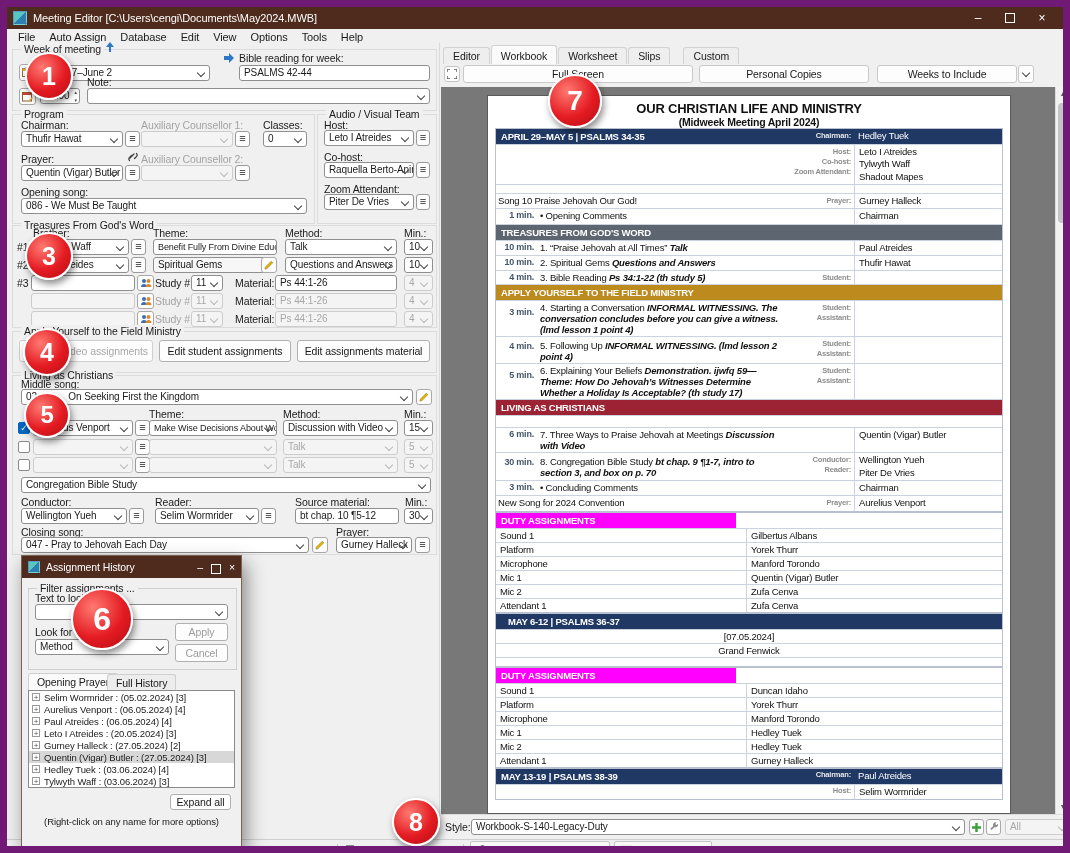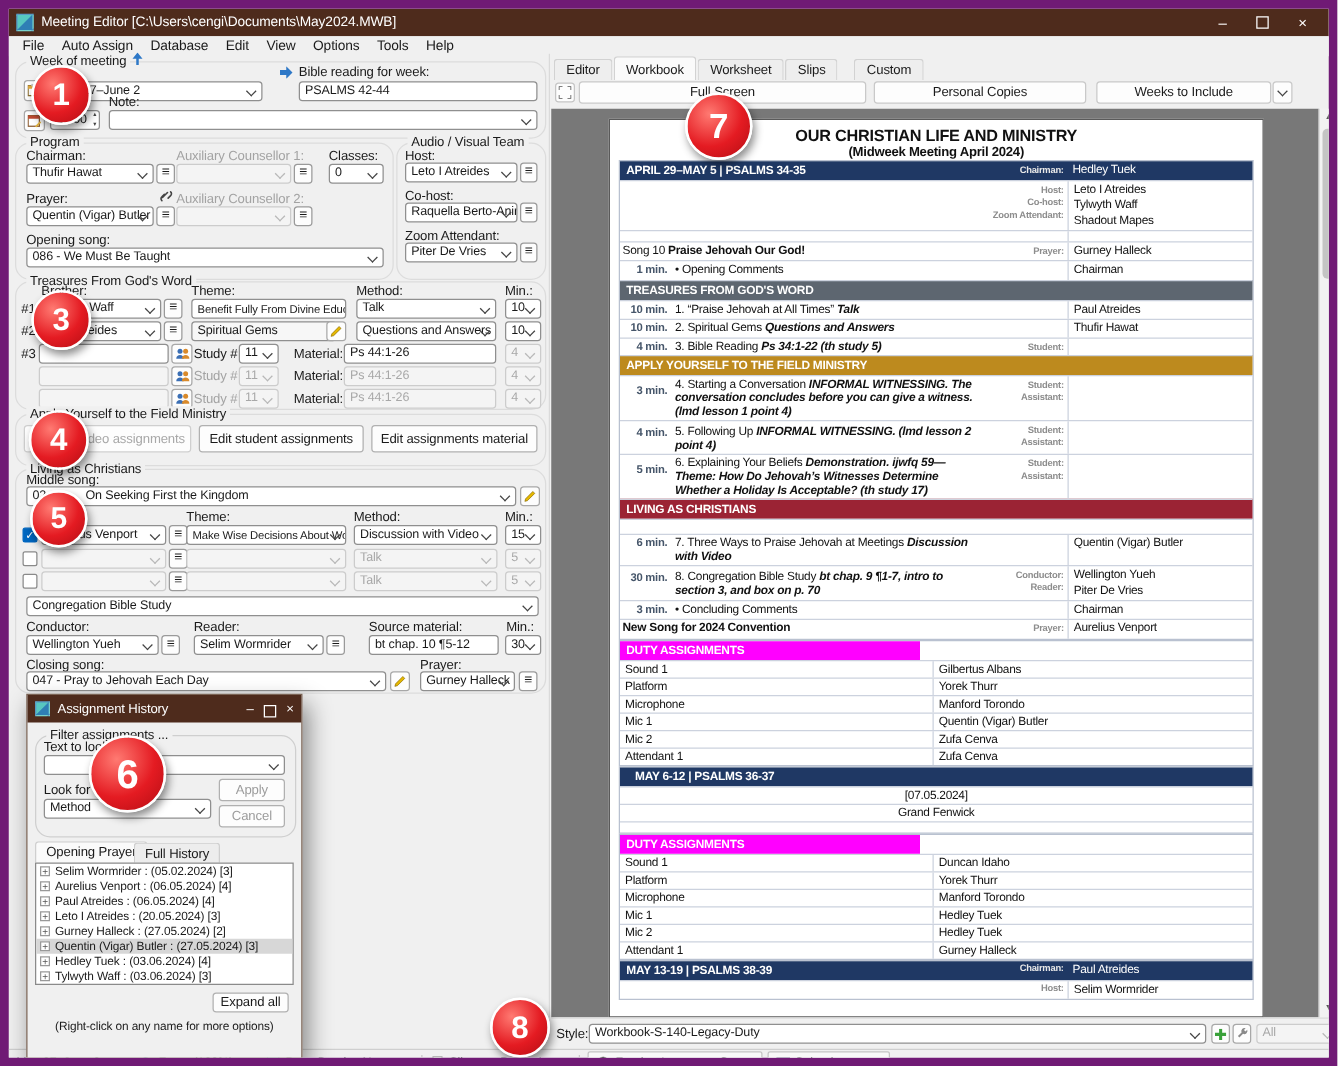--- a/index.html
+++ b/index.html
@@ -27,21 +27,21 @@
   .cbd{background:#f4f4f4;border-color:#cccccc;color:#a8a8a8}
   .cbd:after{border-color:#b8b8b8}
   .inpd{background:#f4f4f4;border-color:#cccccc;color:#a8a8a8}
   .hb{position:absolute;width:15px;height:16px;background:#fdfdfd;border:1px solid #9a9a9a;border-radius:3px;
       box-sizing:border-box;text-align:center;line-height:13px;font-size:11px}
   .ib{position:absolute;width:17px;height:17px;background:#fdfdfd;border:1px solid #a8a8a8;border-radius:3px;
       box-sizing:border-box;display:flex;align-items:center;justify-content:center}
   .btn{position:absolute;background:#fdfdfd;border:1px solid #b0b0b0;border-radius:3px;box-sizing:border-box;
        font-size:10.5px;display:flex;align-items:center;justify-content:center;white-space:nowrap;overflow:hidden}
   .btnd{color:#a8a8a8;border-color:#cfcfcf}
-  .gb{position:absolute;border:1px solid #dcdcdc;border-radius:12px}
+  .gb{position:absolute;border:1px solid #dcdcdc;border-radius:0}
   .gl{position:absolute;top:-7px;left:8px;background:#f0f0f0;padding:0 3px;font-size:10.5px;white-space:nowrap}
   .ckb{position:absolute;width:12px;height:12px;border:1px solid #8a8a8a;border-radius:2px;background:#fff;box-sizing:border-box}
   .ckon{background:#0067c0;border-color:#0067c0;color:#fff;font-size:9px;text-align:center;line-height:11px}
   .sp{position:absolute;height:16px;background:#fff;border:1px solid #8f8f8f;border-radius:3px;box-sizing:border-box;
       font-size:10px;line-height:14px;padding:0 14px 0 4px}
   .sp .ud{position:absolute;right:2px;top:0;font-size:5px;line-height:7px;color:#444;text-align:center}
   
   .tabs{position:absolute;left:436px;top:37px;height:20px;display:flex;align-items:flex-end}
   .tab{padding:2px 9px;border:1px solid #d2d2d2;border-bottom:none;background:#eeeeee;font-size:10.5px;
        border-radius:3px 3px 0 0;margin-right:1px}
@@ -63,21 +63,21 @@
   .tx2{flex:1;padding:1px 2px;min-width:0}
   .rl{flex:0 0 64px;text-align:right;color:#8d8d8d;font-weight:bold;font-size:7.5px;padding:1.5px 3px 0 0;line-height:1.35;box-sizing:border-box}
   .nm{flex:0 0 148px;border-left:1px solid #ccd2de;padding:1px 0 1px 4px;box-sizing:border-box;line-height:1.3}
   .hrow{color:#fff;font-weight:bold;font-size:9.5px}
   .hN{background:#1f3864}.hS{background:#5d6670}.hG{background:#bd8a1e}.hR{background:#9b2334}
   .hM{background:#ff00ff;color:#fff;font-weight:bold;padding:2px 5px;flex:0 0 230px}
   .wkt{flex:1;padding:2px 5px}
   .rlw{color:#e8e8e8}
   .nmN{border-left:none;font-weight:normal}
   .bi{font-weight:bold;font-style:italic}
-  .bold{font-weight:bold}
+  .bold{font-weight:normal}
   .role{flex:0 0 250px;padding:1px 0 1px 4px;box-sizing:border-box}
   .dn{flex:1;border-left:1px solid #ccd2de;padding:1px 0 1px 4px}
   .ctr{flex:1;text-align:center;padding:1px 0}
   
   .dlg{position:absolute;left:14px;top:548px;width:219px;height:290px;background:#f0f0f0;
        border:1px solid #7a6354;box-shadow:4px 8px 18px rgba(0,0,0,.45);z-index:20}
   .dtit{position:absolute;left:0;top:0;width:100%;height:22px;background:#4e2b1c;color:#fff;display:flex;
         align-items:center;padding:0 6px;box-sizing:border-box;font-size:10.5px}
   .dtab{position:absolute;height:17px;padding:2px 8px;border:1px solid #cfcfcf;border-bottom:none;background:#ededed;
         font-size:10.5px;border-radius:3px 3px 0 0;box-sizing:border-box}

